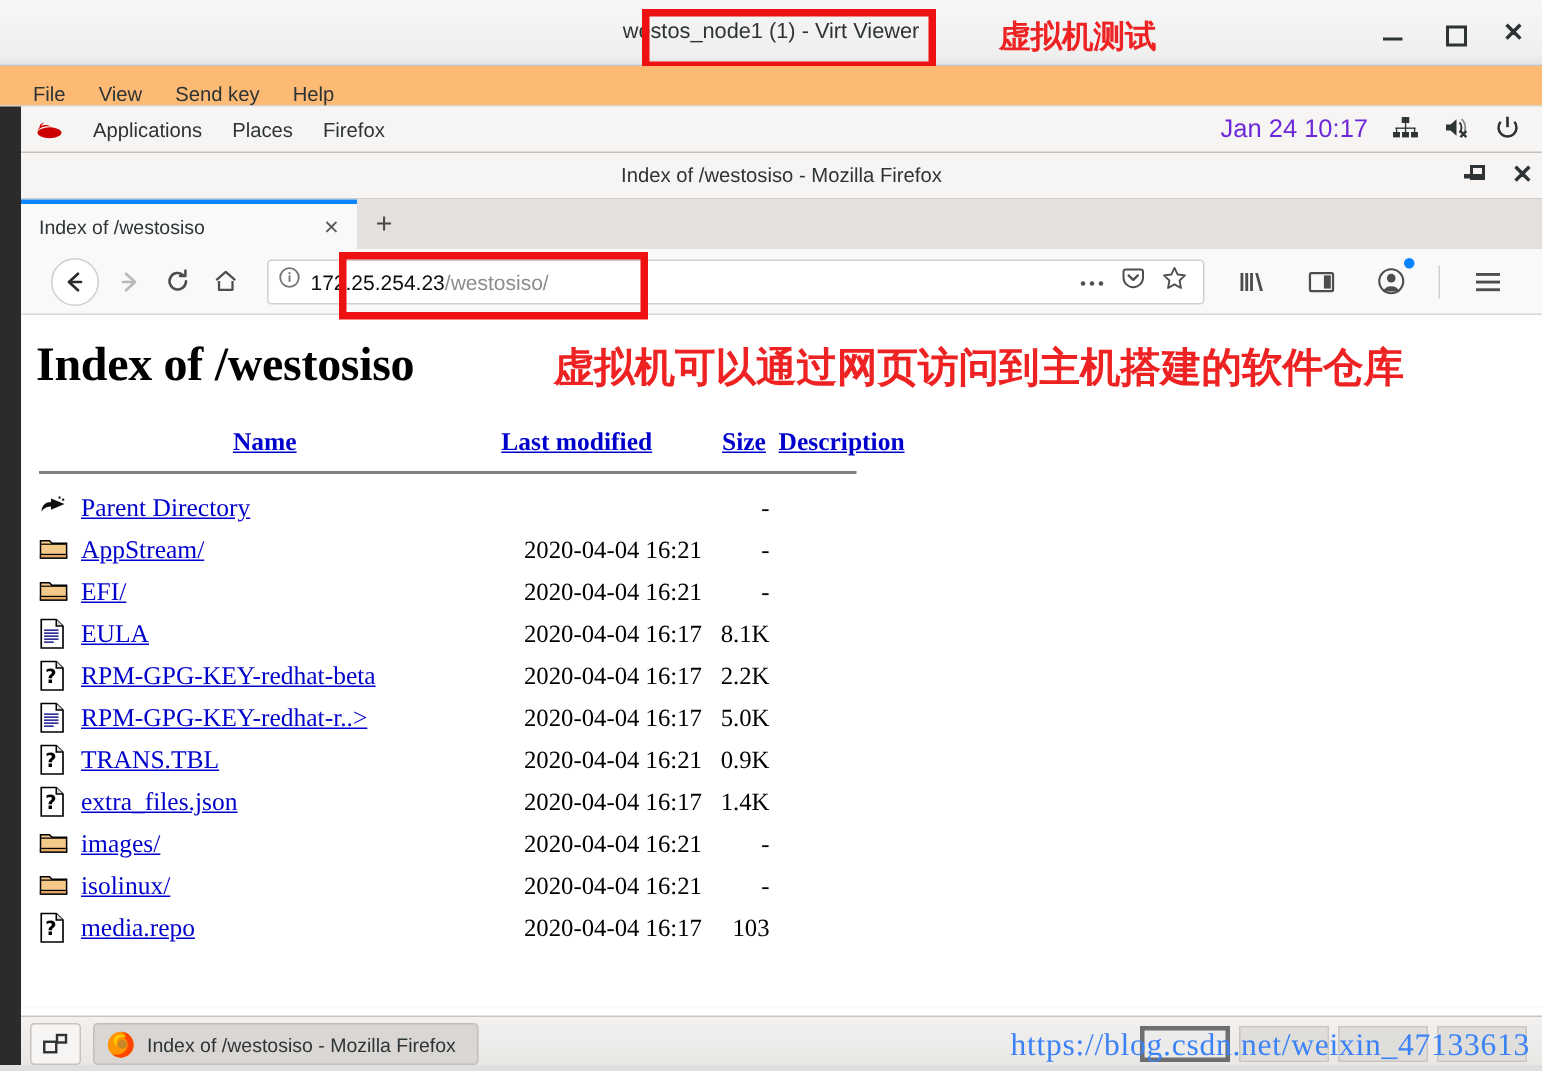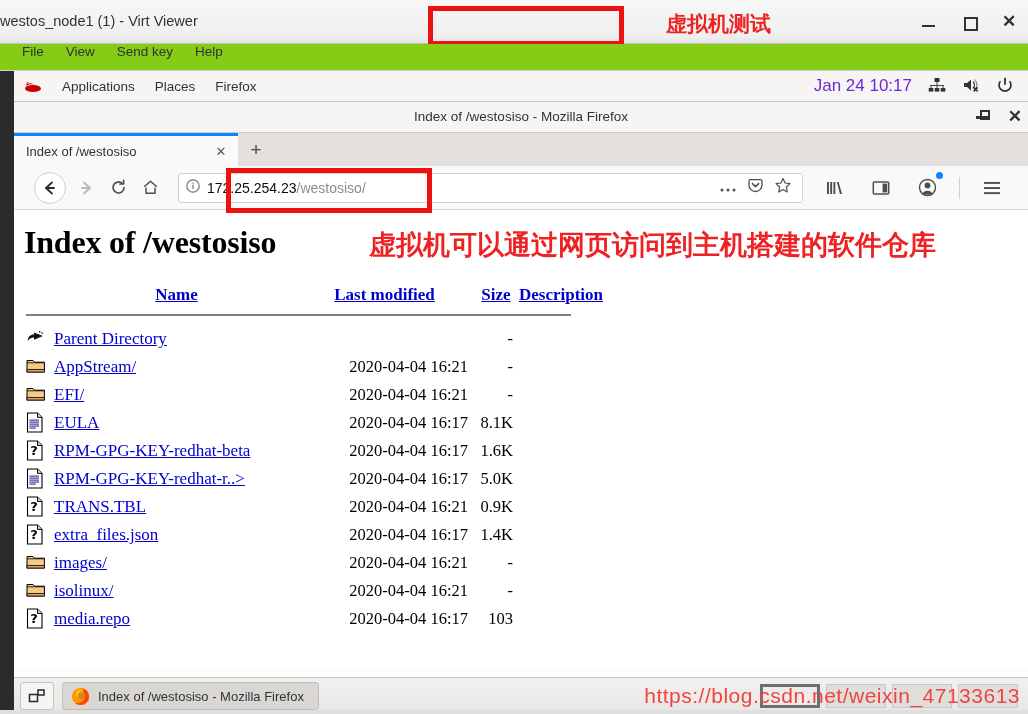--- a/index.html
+++ b/index.html
@@ -13,43 +13,43 @@
   #root { position: relative; width: 1028px; height: 714px; }
 
   
   .vv-titlebar {
     position: absolute; left: 0; top: 0; width: 1028px; height: 44px;
     background: linear-gradient(to bottom, #f7f7f7 0%, #efeff0 85%, #e4e4e4 100%);
     border-bottom: 1px solid #c3c3c3;
   }
   .vv-title {
     position: absolute; left: 0; top: 0; width: 1028px; height: 49px;
-    line-height: 43px; 
+    line-height: 43px; text-align: center;
     font-size: 14.5px; color: #2e3436;
   }
   .vv-title-inner { display: inline-block; }
   .win-ctrls { position: absolute; right: 8px; top: 0; height: 43px; display: flex; align-items: center; gap: 18px; }
   .win-ctrls .wc { width: 22px; height: 22px; position: relative; cursor: default; }
   .wc-min::after { content: ""; position: absolute; left: 4px; top: 14px; width: 13px; height: 2.5px; background: #2e3436; }
   .wc-max::after { content: ""; position: absolute; left: 6px; top: 6px; width: 10px; height: 10px; border: 2.5px solid #2e3436; }
   .wc-max.sm::after { left: 8px; top: 8px; width: 6px; height: 6px; border-width: 2.5px; }
   .wc-close { font-size: 17px; font-weight: bold; color: #2e3436; text-align: center; line-height: 22px; }
 
   
   .redbox { position: absolute; border: 5px solid #ee1111; pointer-events: none; }
   .redtext {
     position: absolute; color: #ee2222; font-weight: bold;
     font-family: "DejaVu Sans", sans-serif; white-space: nowrap;
   }
 
   
   .vv-menubar {
     position: absolute; left: 0; top: 44px; width: 1028px; height: 27px;
-    background: #84cc16; border-bottom: 1px solid #d3d3d3;
-    display: flex; align-items: flex-start; padding-left: 22px; gap: 22px;
+    background: #fdba74; border-bottom: 1px solid #d3d3d3;
+    display: flex; align-items: flex-end; padding-left: 22px; gap: 22px;
     font-size: 13.5px; color: #2e3436;
   }
   .vv-menubar .mi { cursor: default; }
 
   
   .gnome-panel {
     position: absolute; left: 14px; top: 71px; width: 1014px; height: 31px;
     background: #f6f5f4; border-bottom: 1px solid #c6c2bd;
     display: flex; align-items: center; font-size: 13.5px; color: #2e3436;
   }
@@ -154,21 +154,21 @@
     height: 28px; background: #d9d6d3; border: 1px solid #c2beba; border-radius: 3px;
     display: flex; align-items: center; gap: 8px; padding: 0 14px 0 8px;
     font-size: 13px; color: #2e3436;
   }
   .ff-logo { width: 19px; height: 19px; }
   .tb-right { margin-left: auto; display: flex; align-items: center; gap: 6px; padding-right: 4px; }
   .ws-box { width: 60px; height: 24px; background: #e0dedb; border: 1px solid #cac6c2; }
   .ws-box.active { border: 3px solid #6e6e6e; background: #edebe9; }
   .watermark {
     position: absolute; right: 8px; top: 684px;
-    font-size: 21px; color: #ef4444; font-family: Liberation Sans, sans-serif;
+    font-size: 21px; color: #3b82f6; font-family: Liberation Serif, serif;
     letter-spacing: 0.5px; pointer-events: none;
   }
   .bottom-edge { position: absolute; left: 0; top: 710px; width: 1028px; height: 4px; background: #dfdfdf; }
 </style>
 </head>
 <body>
 
 <div id="root">
 
   <div class="vv-titlebar">
@@ -423,21 +423,21 @@
               <td class="col-desc"></td>
             </tr>
             <tr class="frow">
               <td class="col-icon"><span class="ico"><svg width="18" height="21" viewBox="0 0 18 21">
                     <path d="M1.5 1 H11.5 L16 5.4 V20 H1.5 Z" fill="#fff" stroke="#000" stroke-width="1.1"></path>
                     <path d="M11.5 1 V5.4 H16" fill="#d8d8d8" stroke="#000" stroke-width="1"></path>
                     <text x="8" y="15.4" font-family="DejaVu Sans, sans-serif" font-size="13" font-weight="bold" fill="#000" text-anchor="middle">?</text>
                   </svg></span></td>
               <td class="col-name"><a href="#">RPM-GPG-KEY-redhat-beta</a></td>
               <td class="col-mod">2020-04-04 16:17</td>
-              <td class="col-size">1.6K</td>
+              <td class="col-size">2.2K</td>
               <td class="col-desc"></td>
             </tr>
             <tr class="frow">
               <td class="col-icon"><span class="ico"><svg width="18" height="21" viewBox="0 0 18 21">
                     <path d="M1.5 1 H11.5 L16 5.4 V20 H1.5 Z" fill="#fff" stroke="#000" stroke-width="1.1"></path>
                     <path d="M11.5 1 V5.4 H16" fill="#d8d8d8" stroke="#000" stroke-width="1"></path>
                     <g fill="#1a1a8c">
                       <rect x="3.4" y="7.6" width="9.6" height="1"></rect>
                       <rect x="3.4" y="9.6" width="9.6" height="1"></rect>
                       <rect x="3.4" y="11.6" width="9.6" height="1"></rect>

